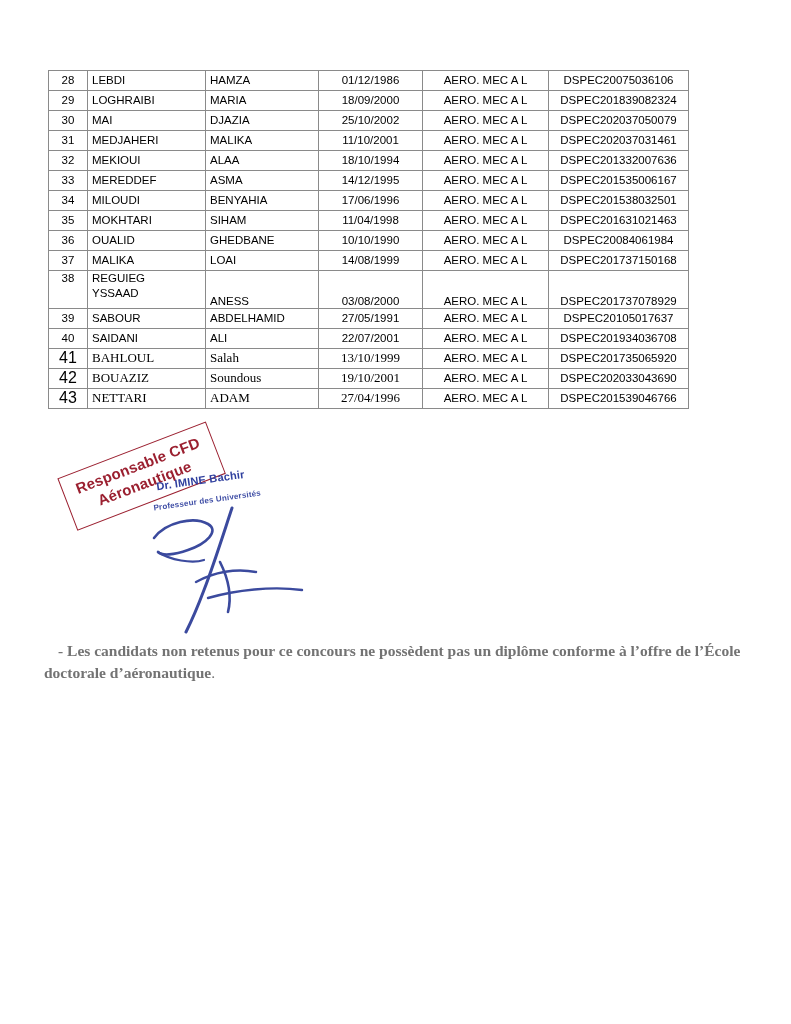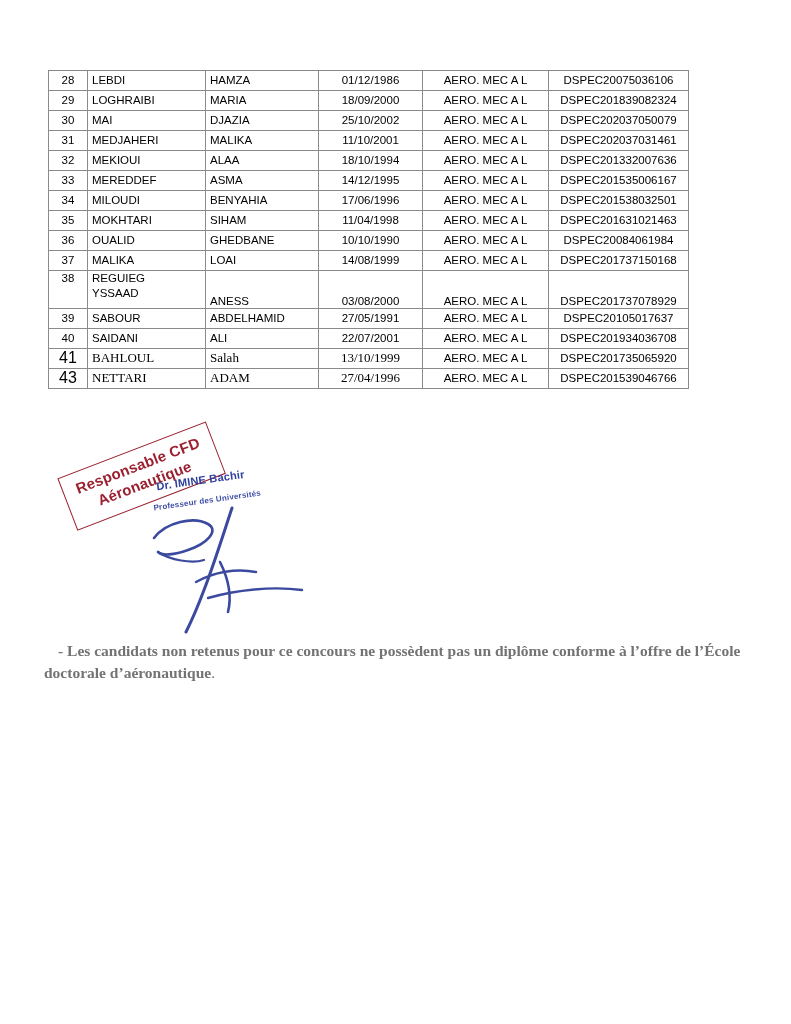--- a/index.html
+++ b/index.html
@@ -309,20 +309,28 @@
 
         <tr class="serif">
           <td class="num">41</td>
           <td class="last">BAHLOUL</td>
           <td class="first">Salah</td>
           <td class="date">13/10/1999</td>
           <td class="spec">AERO. MEC A L</td>
           <td class="code">DSPEC201735065920</td>
         </tr>
 
+        <tr class="serif">
+          <td class="num">42</td>
+          <td class="last">BOUAZIZ</td>
+          <td class="first">Soundous</td>
+          <td class="date">19/10/2001</td>
+          <td class="spec">AERO. MEC A L</td>
+          <td class="code">DSPEC202033043690</td>
+        </tr>
 
         <tr class="serif">
           <td class="num">43</td>
           <td class="last">NETTARI</td>
           <td class="first">ADAM</td>
           <td class="date">27/04/1996</td>
           <td class="spec">AERO. MEC A L</td>
           <td class="code">DSPEC201539046766</td>
         </tr>
 

